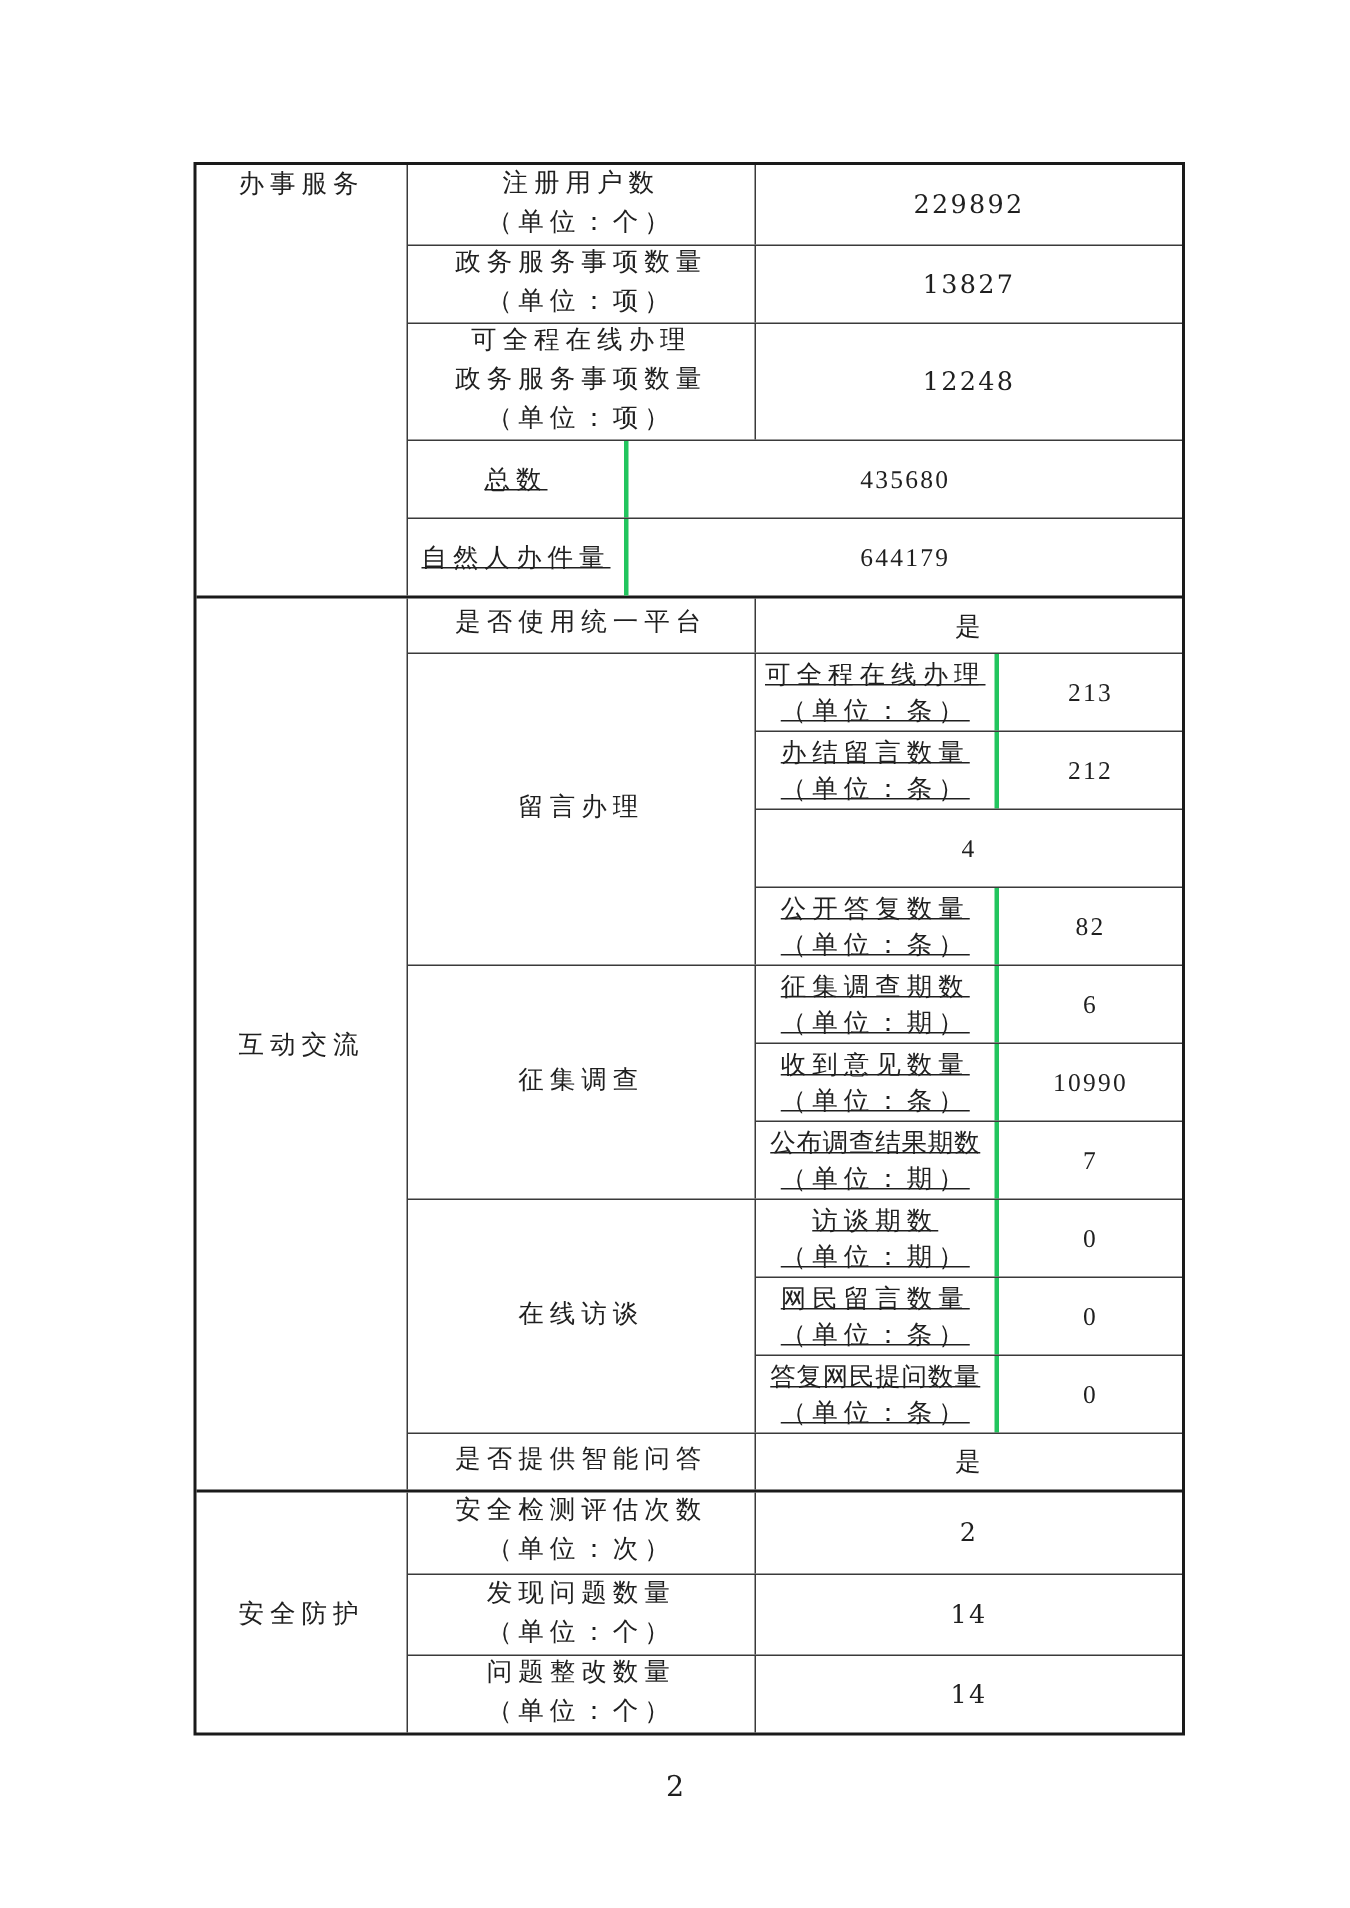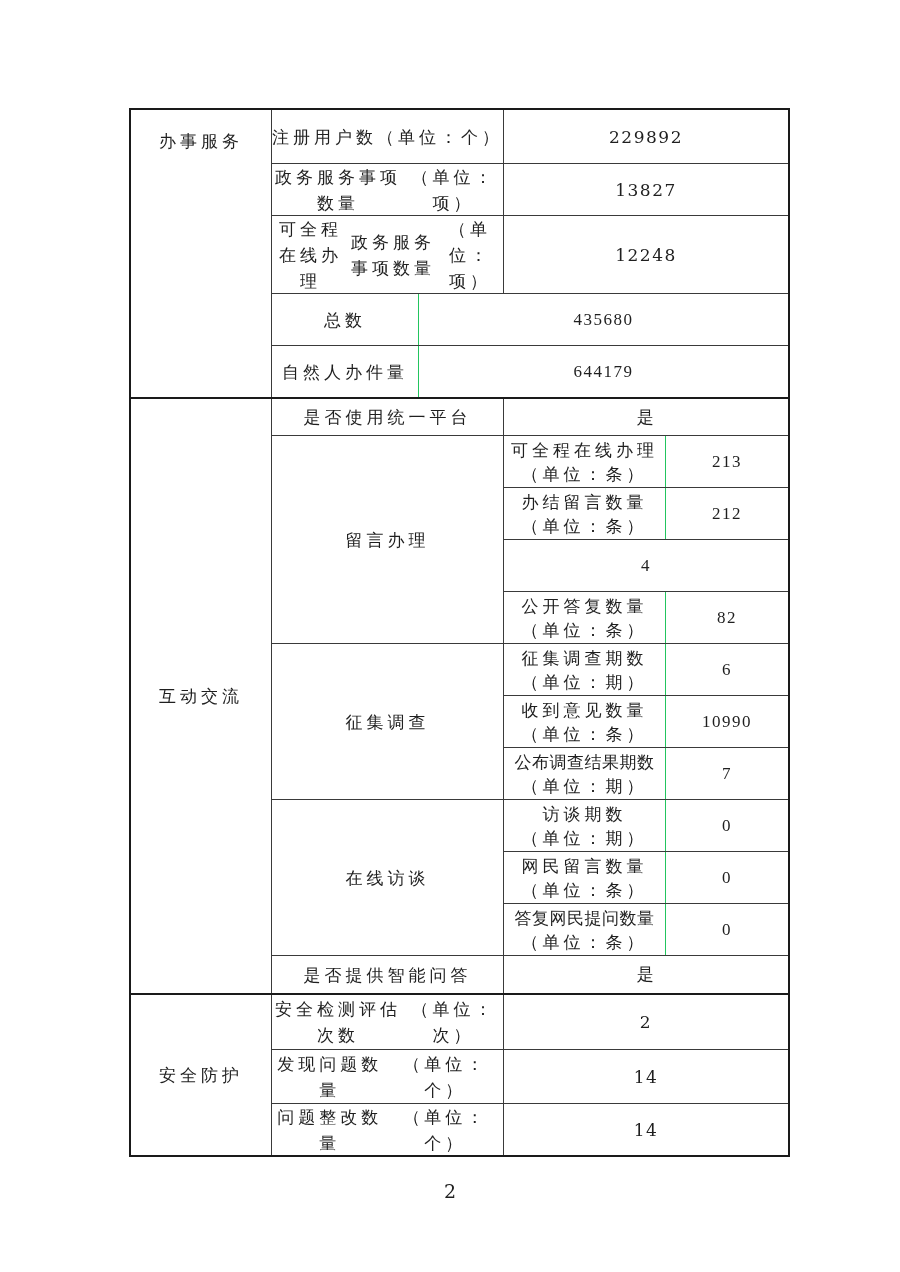--- a/index.html
+++ b/index.html
@@ -5,35 +5,35 @@
   html,body{margin:0;padding:0;}
   .page{position:relative;width:900px;height:1272px;background:#ffffff;
         font-family:"DejaVu Serif","Liberation Serif",serif;color:#1f1f1f;overflow:hidden;}
   .rtable{position:absolute;left:129px;top:108px;width:661px;
           border:2px solid #1a1a1a;box-sizing:border-box;background:#fff;}
   .sec{display:flex;border-top:2px solid #1a1a1a;}
   .sec:first-child{border-top:none;}
   .gcell{width:141px;box-sizing:border-box;border-right:1px solid #3a3a3a;
          display:flex;justify-content:center;align-items:center;
          font-size:17px;letter-spacing:4px;}
-  .gcell.gtop{align-items:flex-start;padding-top:20px;}
+  .gcell.gtop{align-items:flex-start;padding-top:1px;}
   .sbody{flex:1;display:flex;flex-direction:column;}
   .row{display:flex;border-top:1px solid #3a3a3a;box-sizing:border-box;}
   .row:first-child{border-top:none;}
   .lbl{width:232px;box-sizing:border-box;border-right:1px solid #3a3a3a;
-       display:flex;flex-direction:row;justify-content:center;align-items:center;
-       font-size:17px;letter-spacing:4px;line-height:26px;text-align:center;}
+       display:flex;flex-direction:column;justify-content:center;align-items:center;
+       font-size:17px;letter-spacing:4px;line-height:26px;text-align:center;font-family:Liberation Mono, monospace;}
   .val{flex:1;display:flex;justify-content:center;align-items:center;
        font-size:17px;letter-spacing:1.5px;}
   .subt{flex:1;display:flex;flex-direction:column;}
   .srow{flex:1;display:flex;border-top:1px solid #3a3a3a;box-sizing:border-box;}
   .srow:first-child{border-top:none;}
-  .slbl{box-sizing:border-box;border-right:1px solid #22c55e;
+  .slbl{box-sizing:border-box;border-right:3px solid #22c55e;
         display:flex;flex-direction:column;justify-content:center;align-items:center;
-        font-size:17px;letter-spacing:4px;line-height:24px;}
+        font-size:17px;letter-spacing:4px;line-height:24px;text-decoration:underline;}
   .slbl-a{width:147px;}
   .slbl-b{width:162px;}
   .sval{flex:1;display:flex;justify-content:center;align-items:center;
         font-size:17px;letter-spacing:1.5px;font-family:Liberation Serif, serif;}
   .ln{display:block;}
   .ln.tight{letter-spacing:0.5px;}
   .pagenum{position:absolute;left:0;right:0;top:1180px;text-align:center;
            font-size:19px;letter-spacing:0;}
 </style>
 </head>

